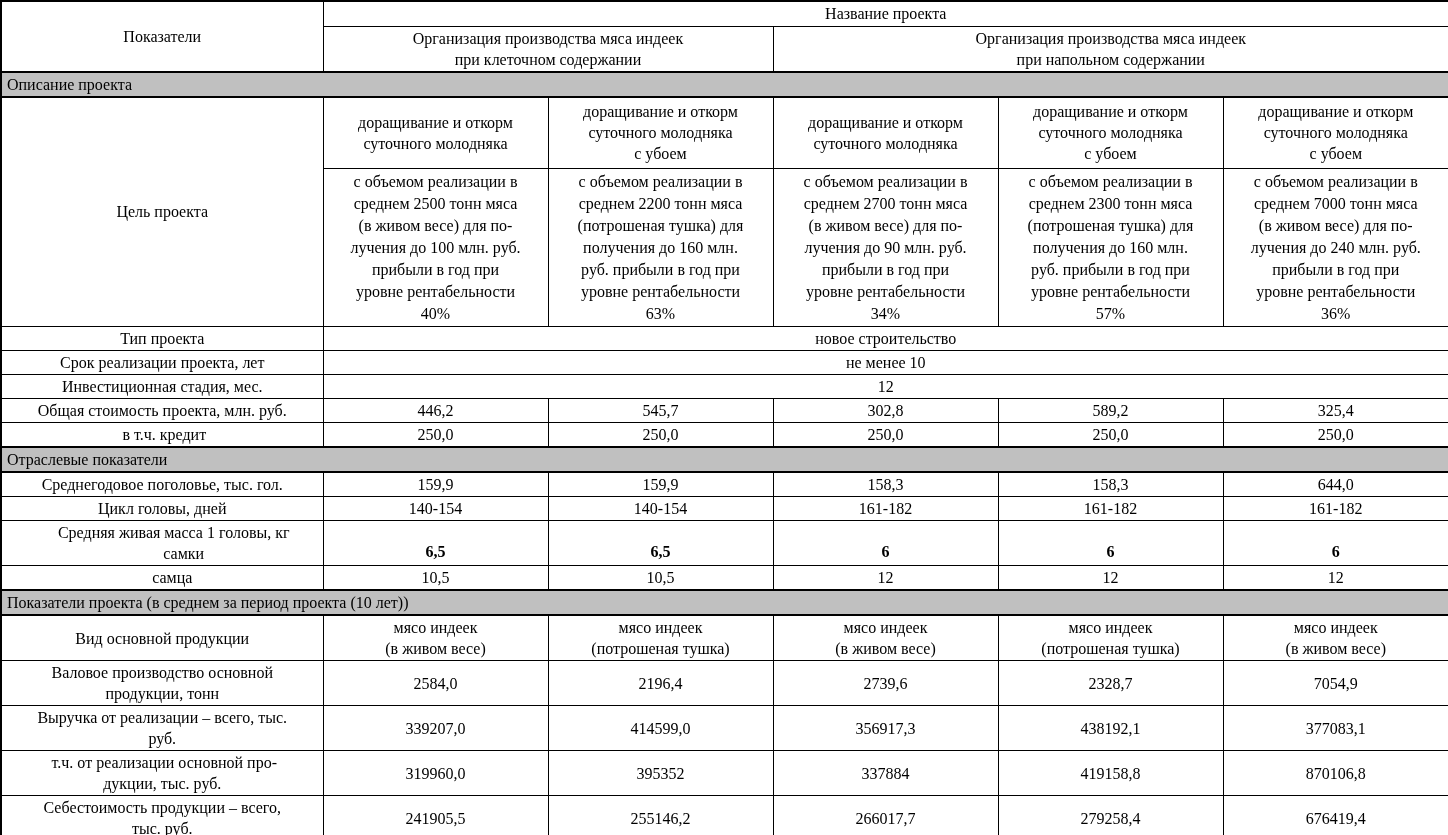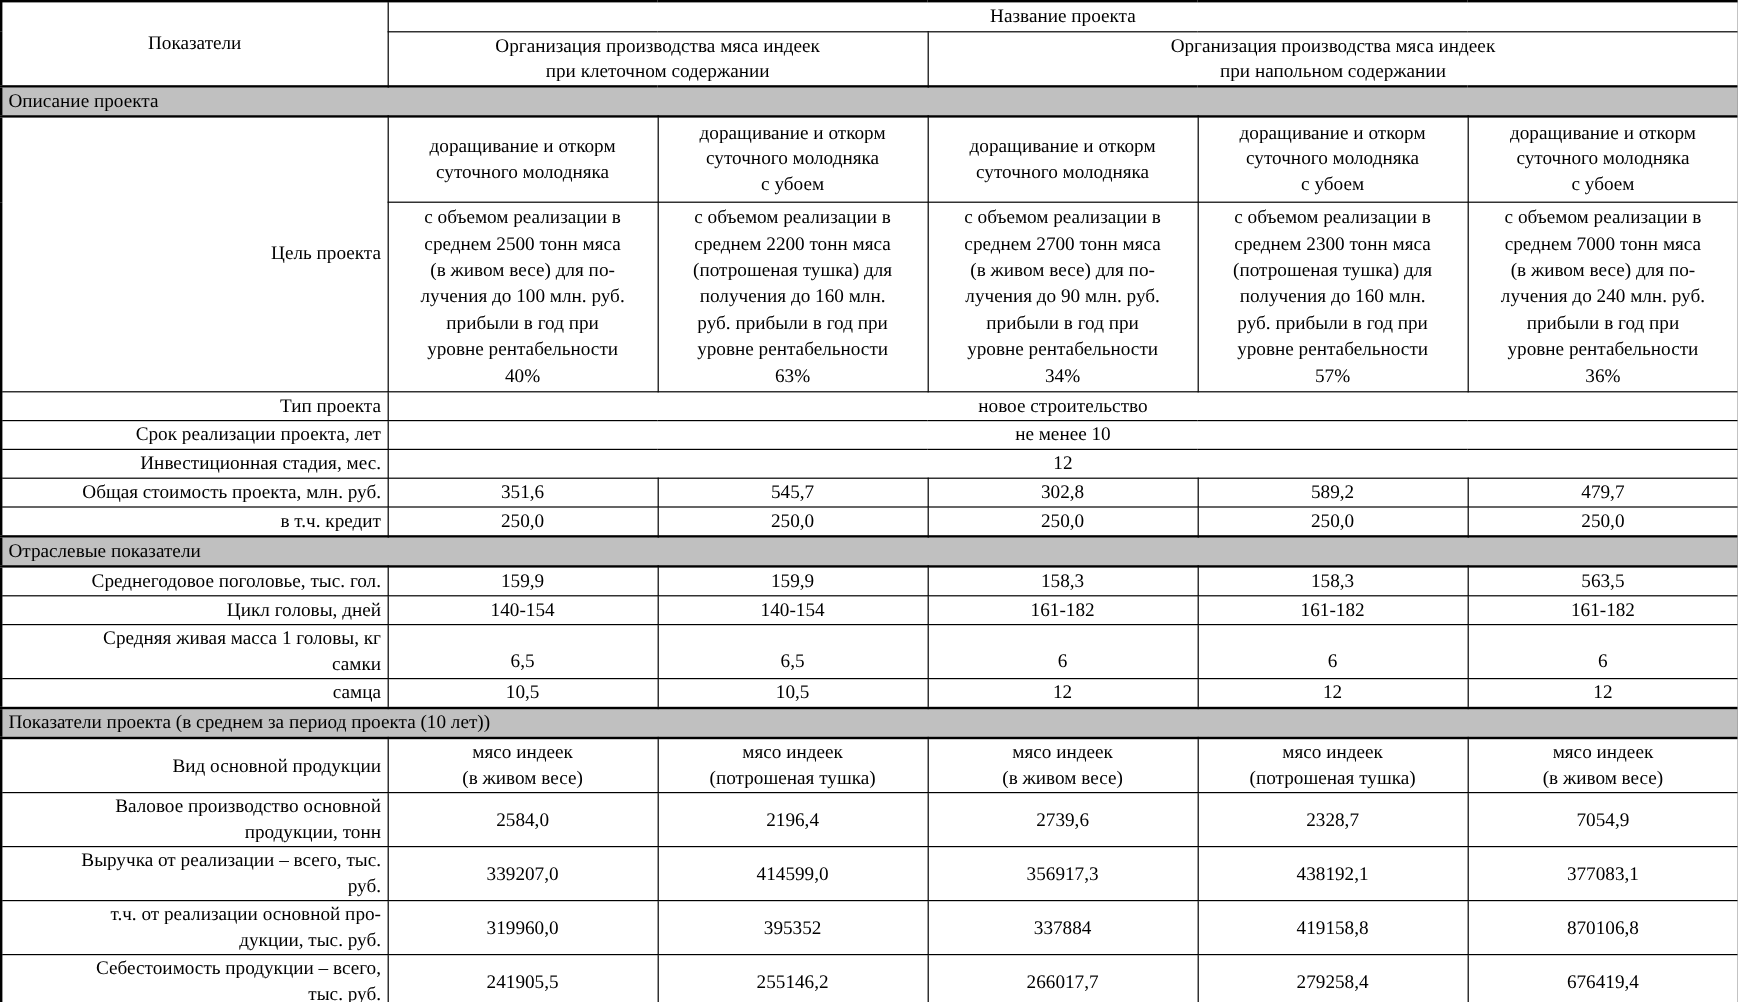--- a/index.html
+++ b/index.html
@@ -5,23 +5,23 @@
   :root { --band:#c0c0c0; --border:#000; --bg:#fff; }
   * { box-sizing: border-box; margin:0; padding:0; }
   html,body { background: var(--bg); }
   body { width:1448px; font-family:"Liberation Serif", serif; color:#000; }
   table { border-collapse:collapse; table-layout:fixed; width:1448px; font-size:16px; }
   td { border:1px solid var(--border); padding:1px 5px; vertical-align:middle; line-height:21px; overflow:hidden; }
   table { border:2px solid var(--border); }
   .c { text-align:center; }
   .pre { white-space:pre-line; }
   .pw { white-space:pre-wrap; }
-  .lbl { text-align:right; }
+  .lbl { text-align:center; }
   .section td { background:var(--band); text-align:left; border-top:2px solid var(--border); border-bottom:2px solid var(--border); }
-  .bot { vertical-align:bottom; padding-bottom:3px; }
+  .bot { vertical-align:bottom; padding-bottom:3px;font-weight:bold; }
   .top { vertical-align:top;padding-left:28px; }
   .goalvol { line-height:22px; }
   .h25{height:25px} .h43{height:43px} .h21{height:21px} .h72{height:72px} .h158{height:158px}
   .h22{height:22px} .h23{height:23px} .h42{height:42px} .h45{height:45px}
 </style>
 </head>
 <body>
 
 <table>
   <colgroup>
@@ -111,46 +111,46 @@
     <td class="lbl">Срок реализации проекта, лет</td>
     <td colspan="5" class="c">не менее 10</td>
   </tr>
   <tr class="h23">
     <td class="lbl">Инвестиционная стадия, мес.</td>
     <td colspan="5" class="c">12</td>
   </tr>
 
   <tr class="h23">
     <td class="lbl pw">Общая стоимость проекта, млн. руб.</td>
-    <td class="c">351,6</td>
+    <td class="c">446,2</td>
     <td class="c">545,7</td>
     <td class="c">302,8</td>
     <td class="c">589,2</td>
-    <td class="c">479,7</td>
+    <td class="c">325,4</td>
   </tr>
   <tr class="h21">
     <td class="lbl pw"> в т.ч. кредит</td>
     <td class="c">250,0</td>
     <td class="c">250,0</td>
     <td class="c">250,0</td>
     <td class="c">250,0</td>
     <td class="c">250,0</td>
   </tr>
 
   <tr class="section h22">
     <td colspan="6">Отраслевые показатели</td>
   </tr>
 
   <tr class="h23">
     <td class="lbl pw">Среднегодовое поголовье, тыс. гол.</td>
     <td class="c">159,9</td>
     <td class="c">159,9</td>
     <td class="c">158,3</td>
     <td class="c">158,3</td>
-    <td class="c">563,5</td>
+    <td class="c">644,0</td>
   </tr>
   <tr class="h23">
     <td class="lbl pw">Цикл головы, дней</td>
     <td class="c">140-154</td>
     <td class="c">140-154</td>
     <td class="c">161-182</td>
     <td class="c">161-182</td>
     <td class="c">161-182</td>
   </tr>
   <tr class="h42">

